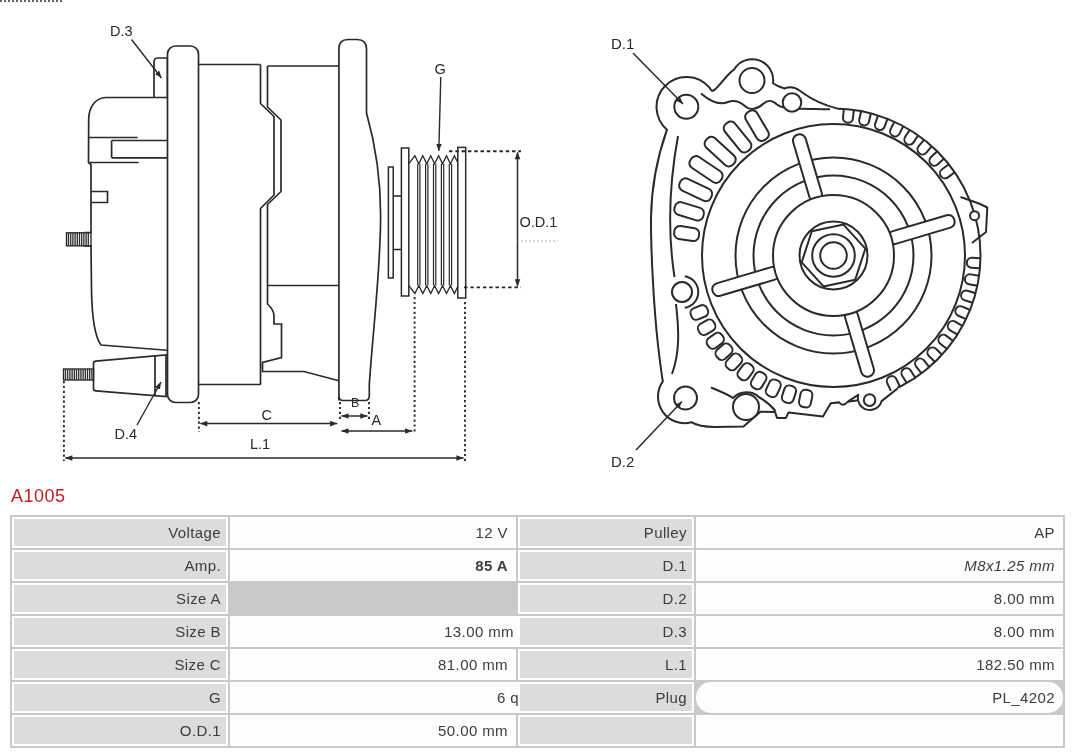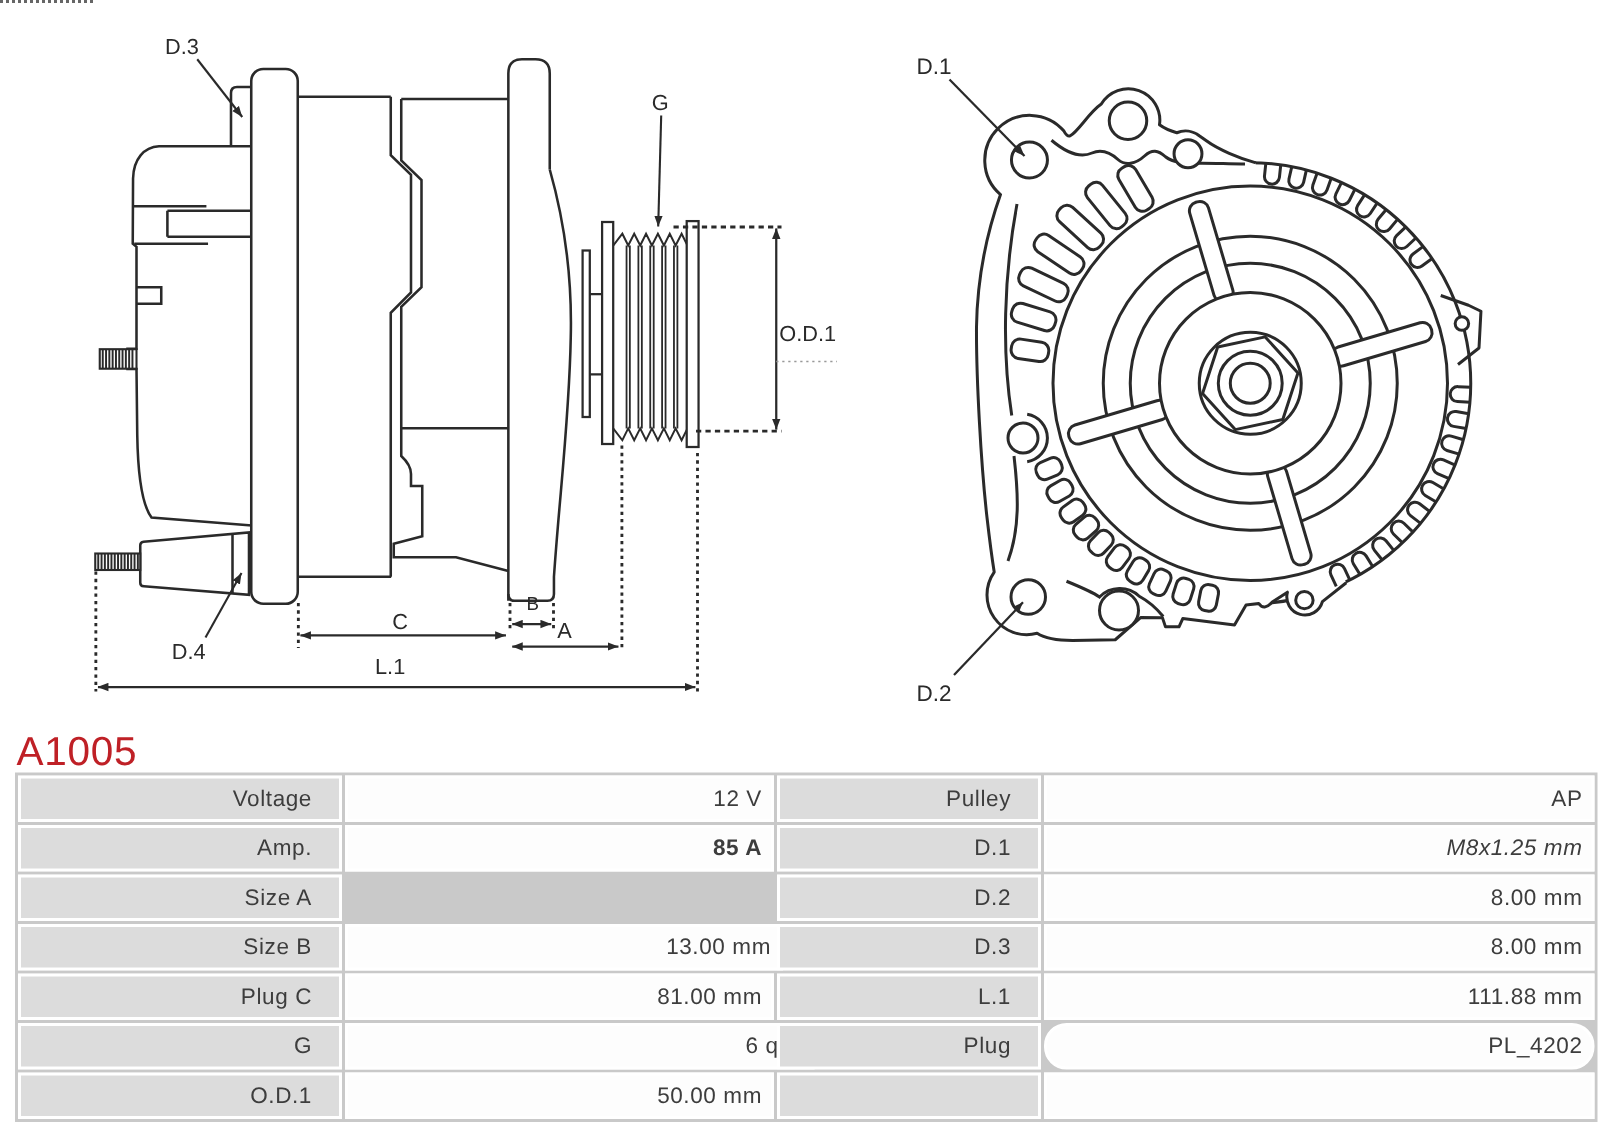--- a/index.html
+++ b/index.html
@@ -1,21 +1,21 @@
 <!DOCTYPE html>
 <html><head>
 <meta charset="utf-8">
 <style>
 html,body{margin:0;padding:0;width:1080px;height:753px;background:#fff;overflow:hidden;}
 body{font-family:"Liberation Sans", sans-serif;position:relative;}
-#code{position:absolute;left:11px;top:486px;font-size:27px;color:#bf2026;letter-spacing:0.5px;}
+#code{position:absolute;left:11px;top:486px;font-size:18px;color:#bf2026;letter-spacing:0.5px;}
 #tbl{position:absolute;left:10px;top:515px;width:1055px;height:233px;background:#c9c9c9;}
 .cell{position:absolute;height:31px;border:2px solid #fff;box-sizing:border-box;
   font-size:15px;color:#3d3d3d;text-align:right;line-height:28px;letter-spacing:0.4px;white-space:nowrap;}
-.lab{background:#dcdcdc;padding-right:18px;}
+.lab{background:#dcdcdc;padding-right:5px;}
 .val{background:#fdfdfd;padding-right:6px;}
 #topdot{position:absolute;left:0;top:0;width:62px;height:0;border-top:2px dotted #666;}
 svg text{font-family:"Liberation Sans", sans-serif;}
 </style>
 </head>
 <body>
 <div id="topdot"></div>
 <svg width="1080" height="490" viewBox="0 0 1080 490" style="position:absolute;left:0;top:0">
 <defs>
 <marker id="ae" markerWidth="9" markerHeight="7" refX="7.2" refY="3" orient="auto" markerUnits="userSpaceOnUse">
@@ -154,24 +154,24 @@
 <div class="cell val" style="left:220px;top:35px;width:286px;font-weight:bold;">85 A</div>
 <div class="cell lab" style="left:508px;top:35px;width:176px;">D.1</div>
 <div class="cell val" style="left:686px;top:35px;width:367px;font-style:italic;">M8x1.25 mm</div>
 <div class="cell lab" style="left:2px;top:68px;width:216px;">Size A</div>
 <div class="cell lab" style="left:508px;top:68px;width:176px;">D.2</div>
 <div class="cell val" style="left:686px;top:68px;width:367px;">8.00 mm</div>
 <div class="cell lab" style="left:2px;top:101px;width:216px;">Size B</div>
 <div class="cell val" style="left:220px;top:101px;width:292px;">13.00 mm</div>
 <div class="cell lab" style="left:508px;top:101px;width:176px;">D.3</div>
 <div class="cell val" style="left:686px;top:101px;width:367px;">8.00 mm</div>
-<div class="cell lab" style="left:2px;top:134px;width:216px;">Plug C</div>
+<div class="cell lab" style="left:2px;top:134px;width:216px;">Size C</div>
 <div class="cell val" style="left:220px;top:134px;width:286px;">81.00 mm</div>
 <div class="cell lab" style="left:508px;top:134px;width:176px;">L.1</div>
-<div class="cell val" style="left:686px;top:134px;width:367px;">111.88 mm</div>
+<div class="cell val" style="left:686px;top:134px;width:367px;">182.50 mm</div>
 <div class="cell lab" style="left:2px;top:167px;width:216px;">G</div>
 <div class="cell val" style="left:220px;top:167px;width:313px;">6 qty.</div>
 <div class="cell lab" style="left:508px;top:167px;width:176px;">Plug</div>
 <div class="cell val" style="left:686px;top:167px;width:367px;border-radius:15px;">PL_4202</div>
 <div class="cell lab" style="left:2px;top:200px;width:216px;">O.D.1</div>
 <div class="cell val" style="left:220px;top:200px;width:286px;">50.00 mm</div>
 <div class="cell lab" style="left:508px;top:200px;width:176px;"></div>
 <div class="cell val" style="left:686px;top:200px;width:367px;"></div>
 </div>
 

